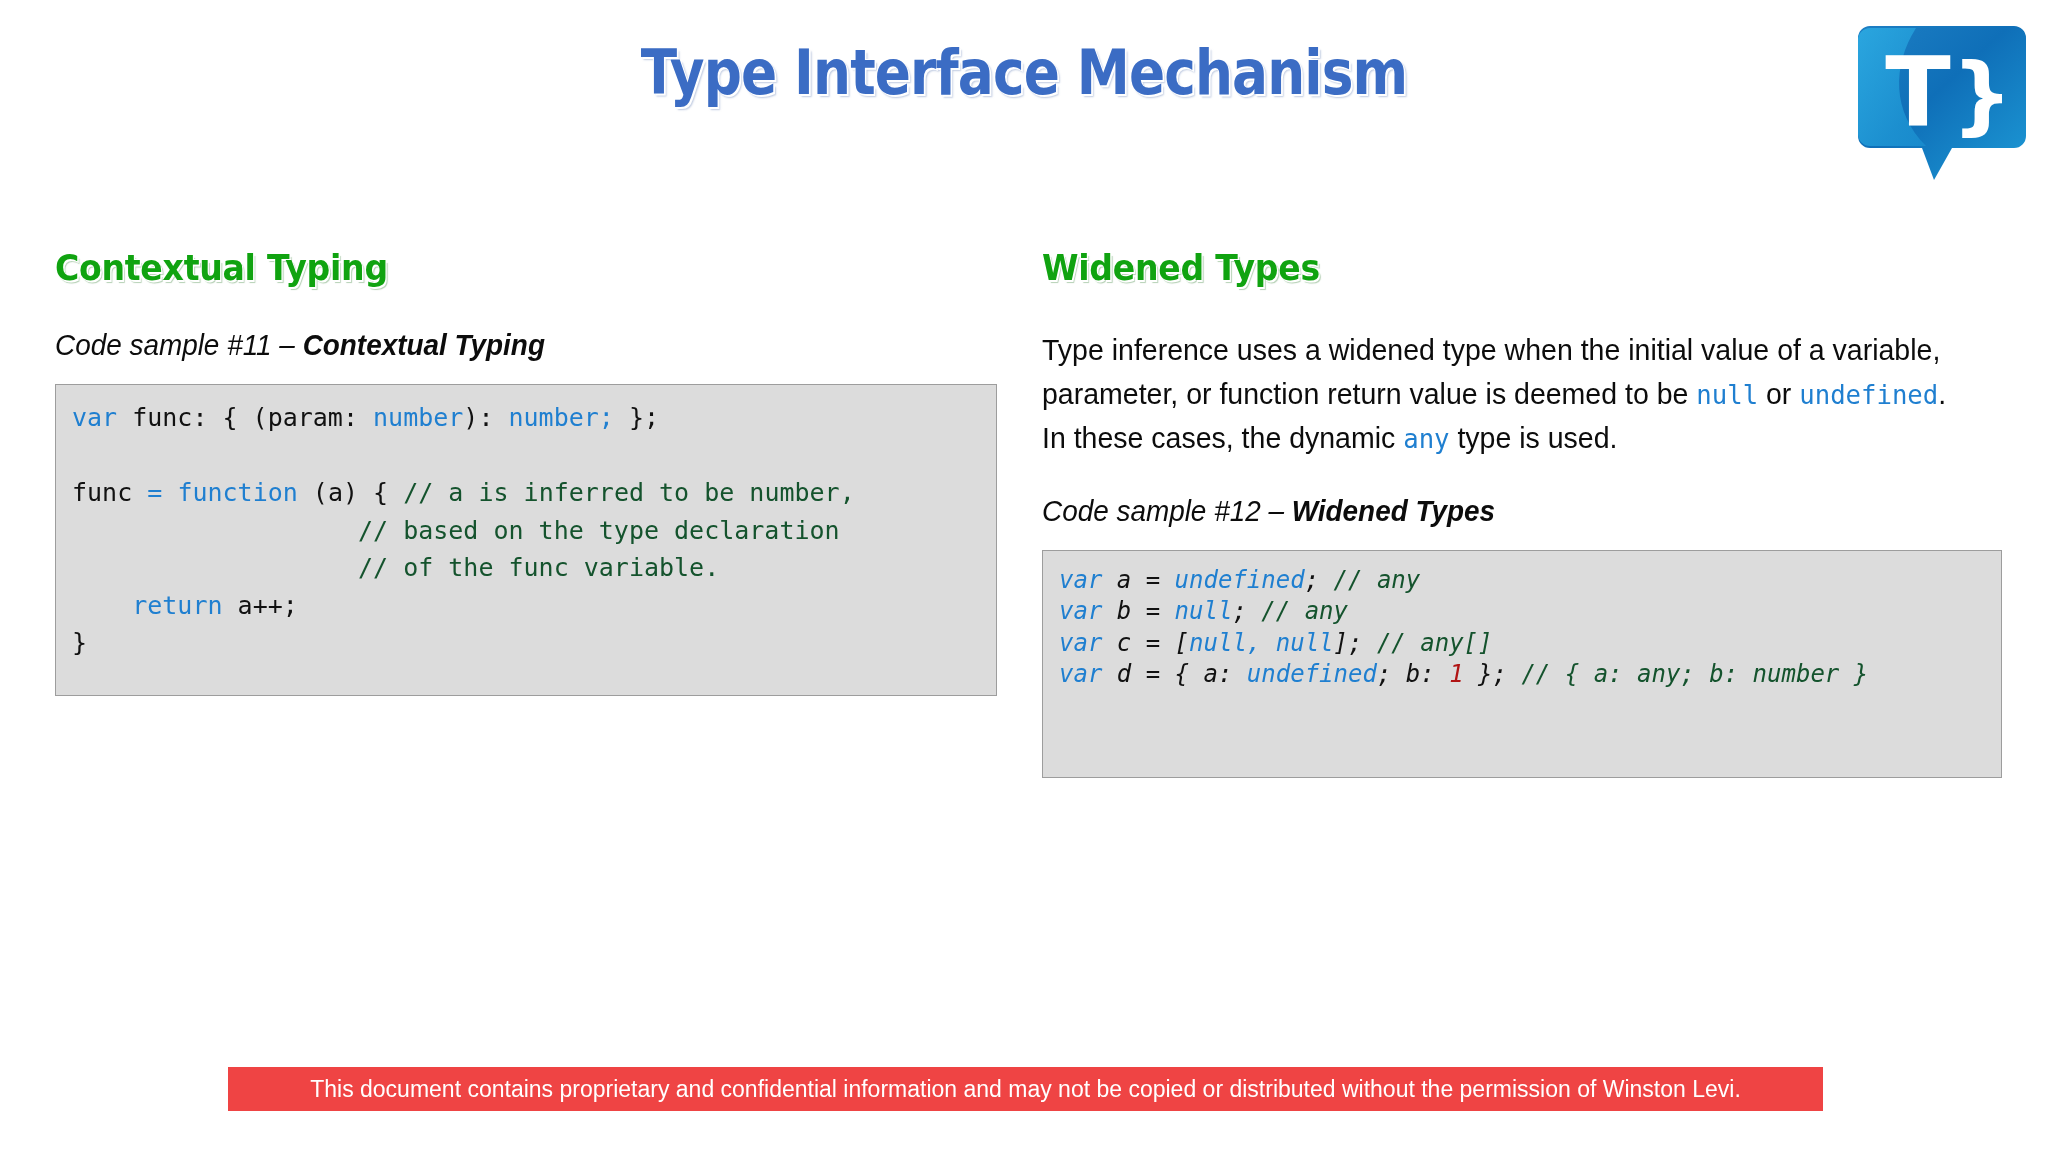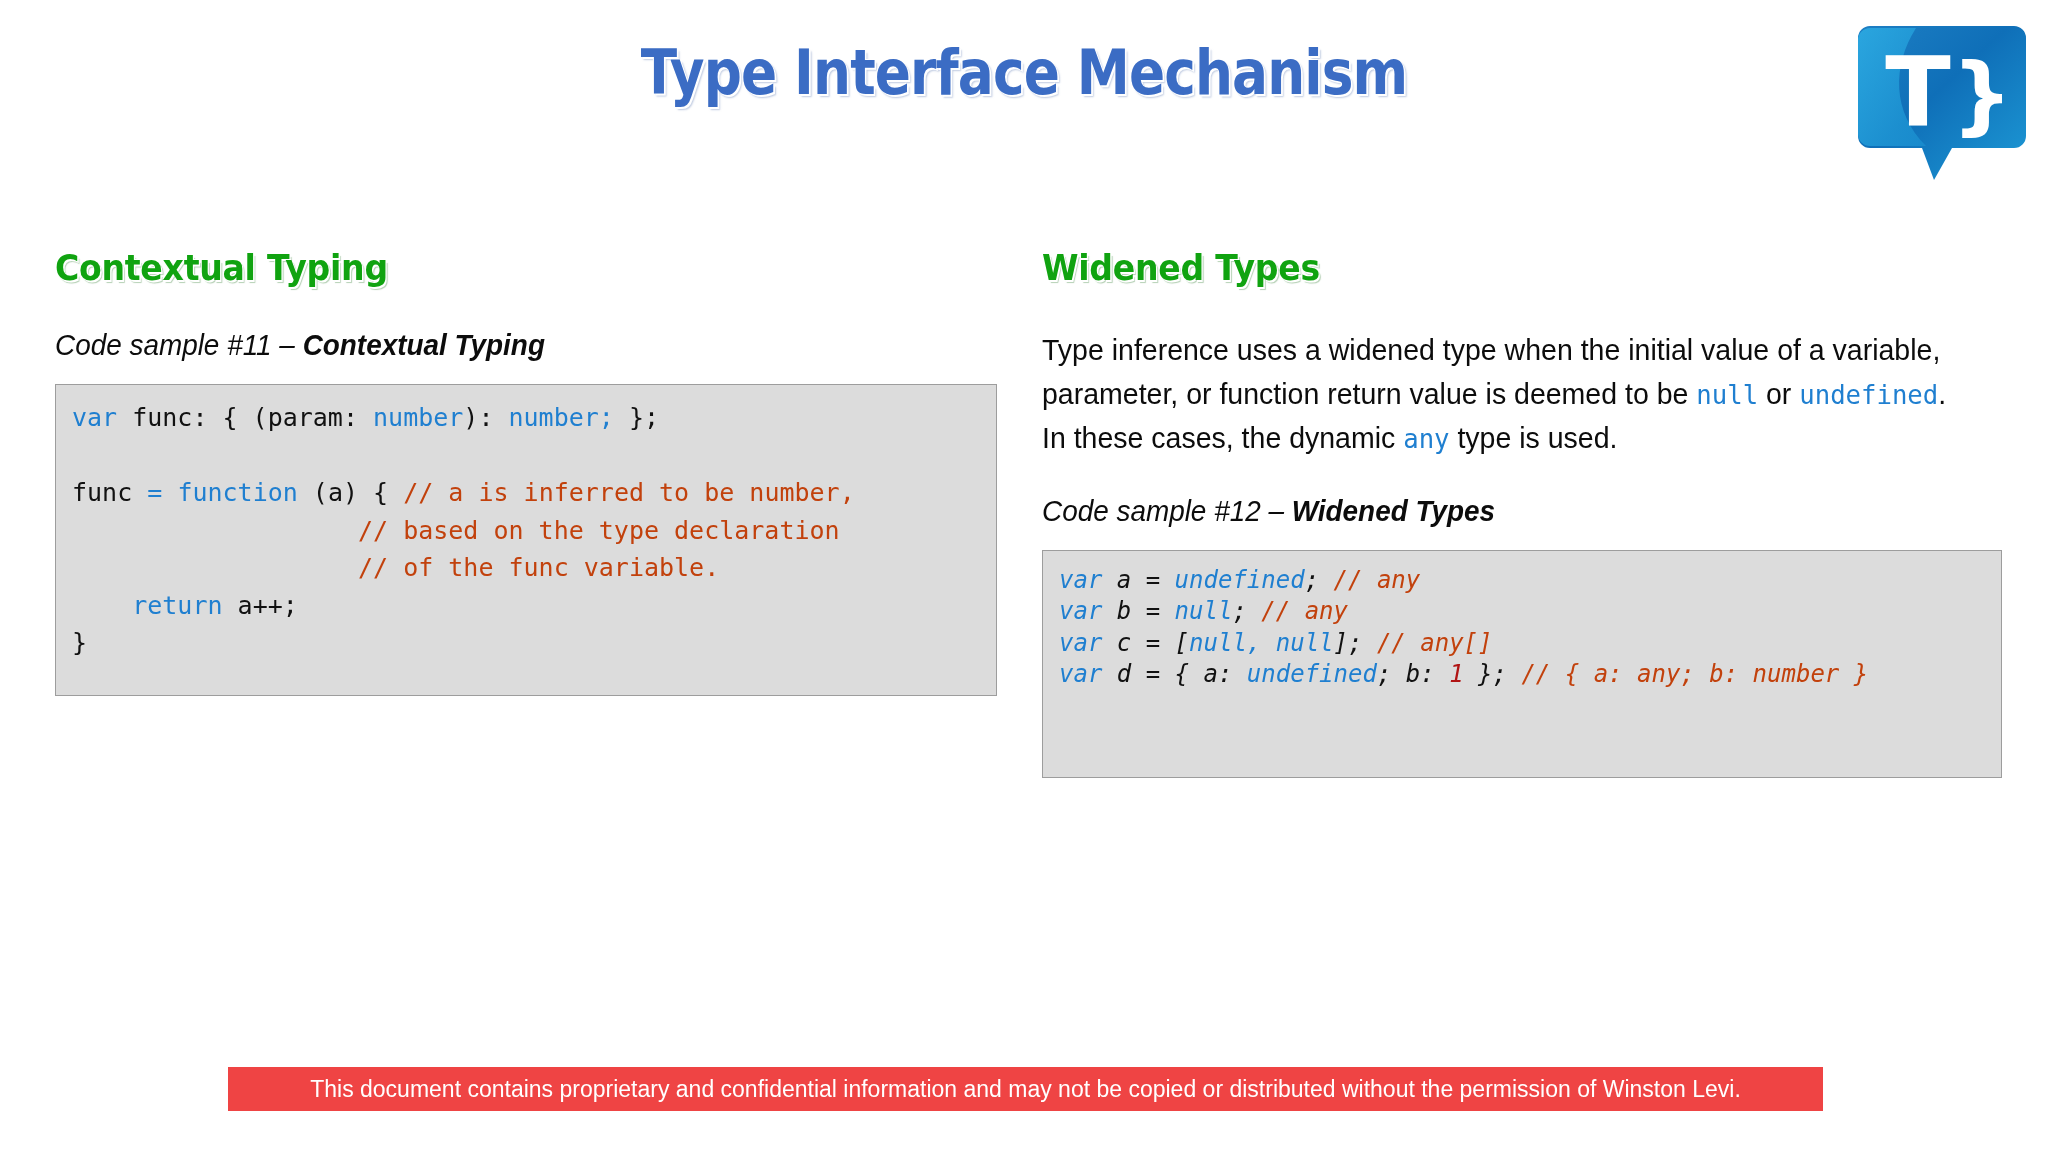--- a/index.html
+++ b/index.html
@@ -106,21 +106,21 @@
     font-size: 25px;
     line-height: 1.50;
     color: #111111;
     white-space: pre;
     box-sizing: border-box;
   }
   .code-left  { width: 942px; height: 312px; }
   .code-right { width: 960px; height: 228px; font-size: 24px; line-height: 1.30; font-style: italic; }
 
   .kw  { color: #1f7fd0; }
-  .cmt { color: #c2410c; }
+  .cmt { color: #14532d; }
   .num { color: #b01414; }
 
   
   .footer {
     position: absolute;
     left: 228px;
     bottom: 41px;
     width: 1595px;
     height: 44px;
     background: #ef4444;

